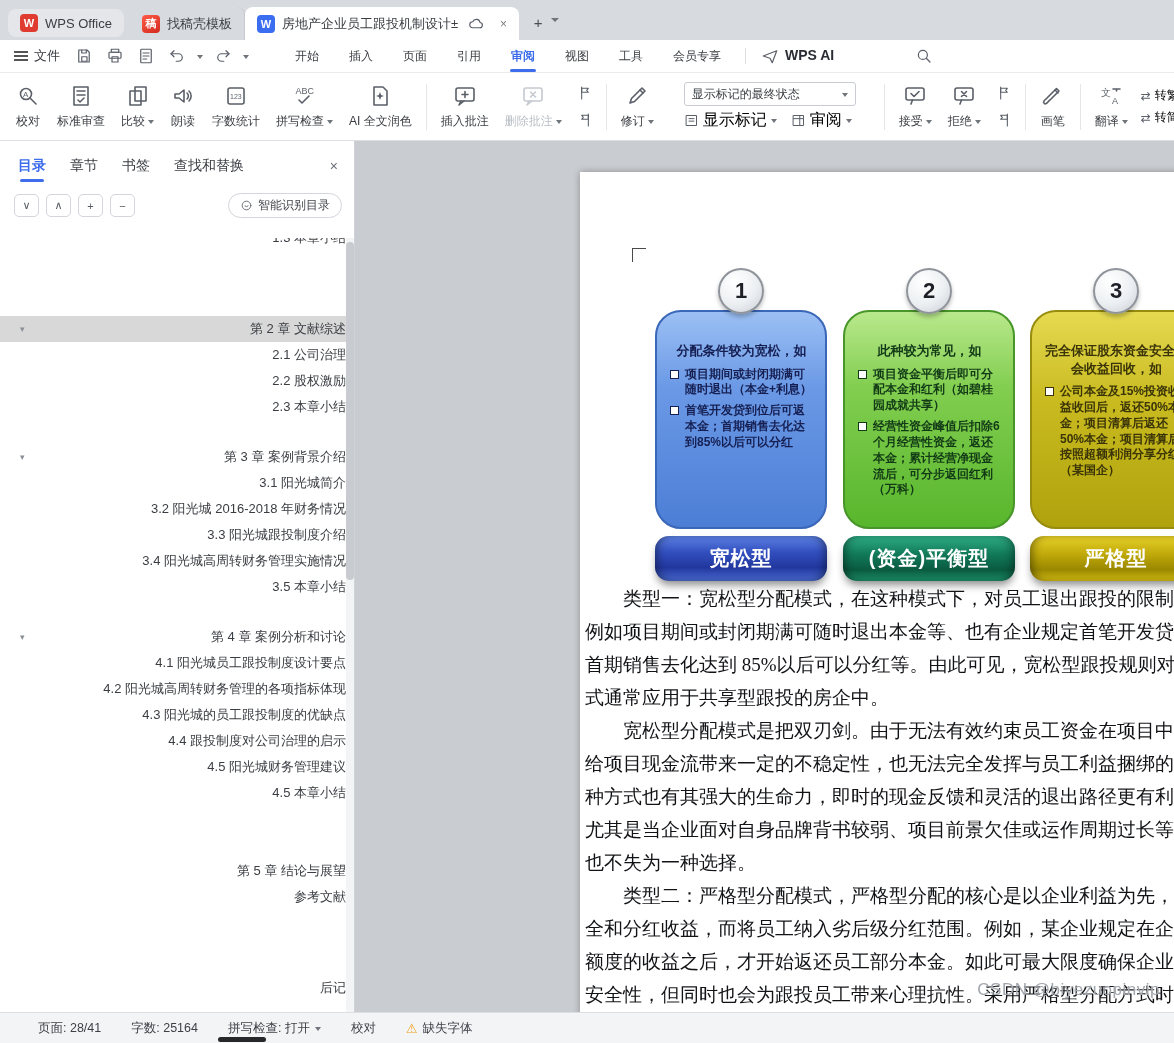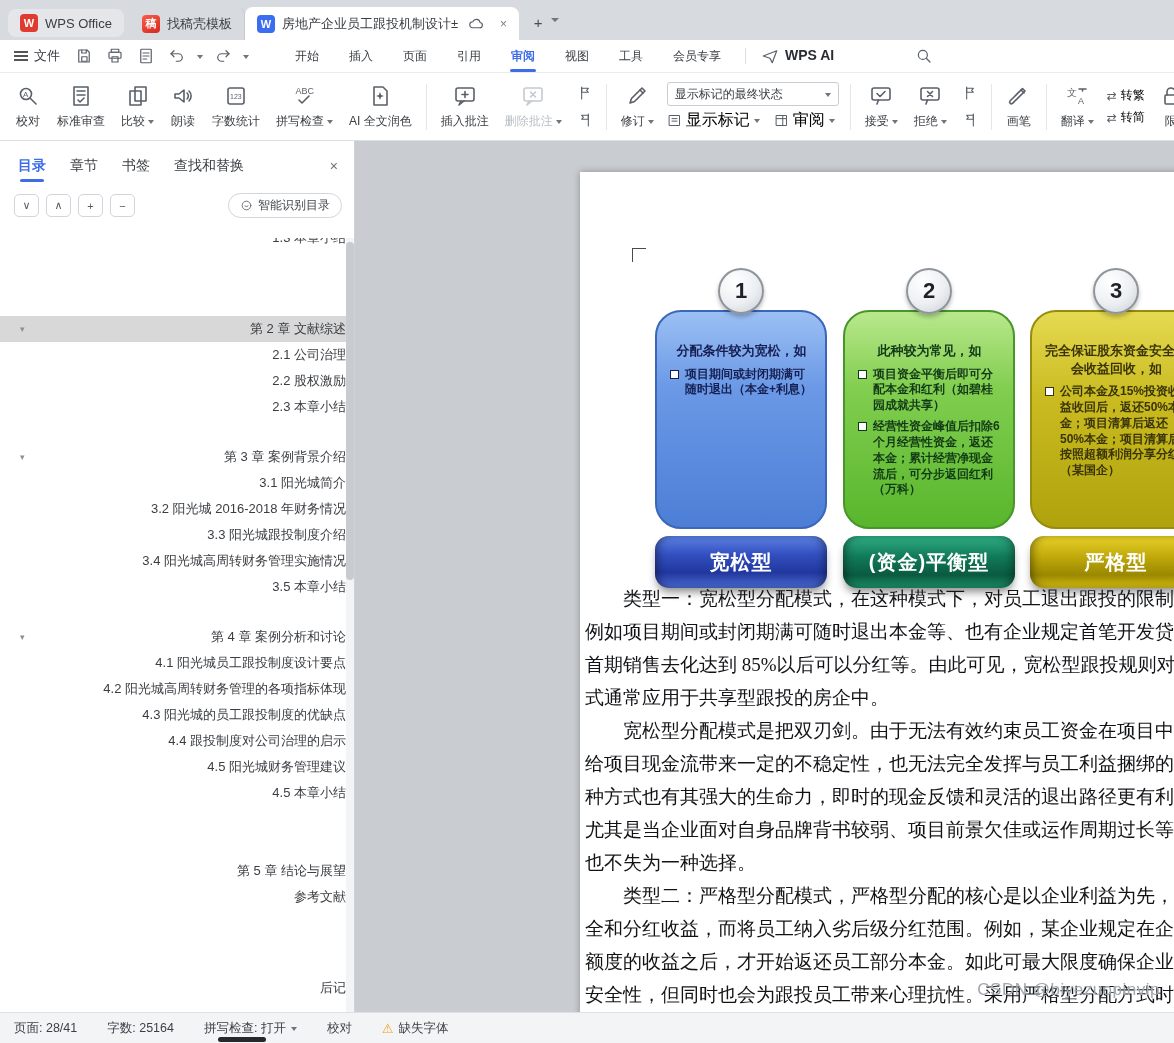--- a/index.html
+++ b/index.html
@@ -51,21 +51,21 @@
           padding:0 7px; font-size:12px; color:#3a3d42; flex:none; }
   .rbtn .ic { width:26px; height:26px; display:flex; align-items:center; justify-content:center; margin-bottom:4px; }
   .rbtn .ic svg { width:24px; height:24px; }
   .lblrow { display:flex; align-items:center; gap:3px; }
   .rbtn.disabled { color:#b9bec6; }
   .rbtn.disabled svg * { stroke:#c5cad1; }
   .sep { width:1px; height:46px; background:#e4e6ea; margin:0 5px; flex:none; }
   .stack { display:flex; flex-direction:column; gap:5px; margin:0 2px; flex:none; }
   .sbtn { width:24px; height:22px; display:flex; align-items:center; justify-content:center; }
   .sbtn svg { width:16px; height:16px; }
-  .mcol { display:flex; flex-direction:column; gap:4px; justify-content:space-between; margin:0 4px; flex:none; }
+  .mcol { display:flex; flex-direction:column; gap:4px; justify-content:space-between; margin:0 21px; flex:none; }
   .msel { width:172px; height:24px; border:1px solid #c9ccd2; border-radius:3px; font-size:12px; color:#3a3d42;
           display:flex; align-items:center; justify-content:space-between; padding:0 7px; }
   .mrow { display:flex; gap:14px; font-size:16px; align-items:center; }
   .mitem { display:flex; align-items:center; gap:4px; }
   .mitem svg { width:15px; height:15px; }
   .twocol { display:flex; flex-direction:column; gap:5px; margin:0 4px; font-size:12px; flex:none; }
   .twocol .mitem .gly { font-size:12px; color:#5a5f68; }
 
   
   .main { flex:1; display:flex; min-height:0; }
@@ -108,37 +108,37 @@
   .dg-box { margin-top:-4px; height:219px; border-radius:26px; padding:30px 11px 8px 12px; position:relative; z-index:1; }
   .dg-box.blue  { background:linear-gradient(180deg,#9cc0f4 0%, #6b99e6 35%, #4c7ed6 100%); border:2px solid #3a67b8; }
   .dg-box.green { background:linear-gradient(180deg,#b9e88c 0%, #82ce50 35%, #58b62c 100%); border:2px solid #48962a; }
   .dg-box.gold  { background:linear-gradient(180deg,#e6da52 0%, #c9bb20 40%, #b0a20c 100%); border:2px solid #988c0e; }
   .dg-header { font-weight:bold; font-size:13px; line-height:1.35; text-align:center; margin-bottom:7px; }
   .blue  .dg-header, .blue  .dg-bullet { color:#151f52; }
   .green .dg-header, .green .dg-bullet { color:#123a16; }
   .gold  .dg-header, .gold  .dg-bullet { color:#3a3408; }
   .dg-bullet { display:flex; font-size:12px; font-weight:bold; line-height:1.32; margin-bottom:5px; }
   .dg-bullet .sq { width:9px; height:9px; border:1.5px solid currentColor; background:#fff; margin:3px 6px 0 1px; flex:none; }
-  .dg-banner { margin-top:7px; height:52px; border-radius:14px; display:flex; align-items:center; justify-content:center;
+  .dg-banner { margin-top:7px; height:45px; border-radius:14px; display:flex; align-items:center; justify-content:center;
                color:#fff; font-weight:bold; font-size:20px; letter-spacing:1px;
                box-shadow:0 6px 8px -2px rgba(0,0,0,.45), inset 6px 0 10px -4px rgba(0,0,0,.45), inset -6px 0 10px -4px rgba(0,0,0,.45); }
   .banner-blue  { background:linear-gradient(180deg,#5d82e4 0%, #3350c0 35%, #21379e 70%, #4a6ad0 100%); }
   .banner-green { background:linear-gradient(180deg,#2fae84 0%, #117a58 40%, #0a5a40 75%, #1d8f68 100%); }
   .banner-gold  { background:linear-gradient(180deg,#e8d22a 0%, #c0a90a 40%, #9a8800 75%, #d4bc14 100%); }
 
   .doc-text { position:absolute; left:5px; top:410px; width:1200px;
               font-family:"Liberation Serif","DejaVu Serif",serif; font-size:19px; color:#121316; }
   .dline { height:33px; line-height:33px; white-space:nowrap; }
   .dline.indent { text-indent:38px; }
 
   .watermark { position:absolute; right:14px; bottom:12px; font-size:17px; color:#a2a7ae; letter-spacing:.5px; }
 
   
   .statusbar { height:31px; background:#f3f4f6; border-top:1px solid #dcdfe3; display:flex; align-items:center;
-               gap:30px; padding:0 14px; font-size:12.5px; color:#3c3f45; flex:none; position:relative; }
+               gap:30px; padding:0 38px; font-size:12.5px; color:#3c3f45; flex:none; position:relative; }
   .sb-item { display:flex; align-items:center; gap:5px; white-space:nowrap; }
   .warn { color:#f0a020; font-size:13px; }
   .task-hint { position:absolute; left:218px; bottom:1px; width:48px; height:5px; background:#26282c; border-radius:3px; }
 
   svg { display:block; }
   svg * { stroke:#5a5f68; stroke-width:1.6; fill:none; stroke-linecap:round; stroke-linejoin:round; }
   svg text { stroke:none; fill:#5a5f68; font-family:"Liberation Sans",sans-serif; }
   svg .fil { fill:#5a5f68; stroke:none; }
 </style>
 </head>
@@ -560,20 +560,24 @@
         <div class="dg-col" style="left:75px">
           <div class="circle">
               <span>1</span>
             </div>
           <div class="dg-box blue">
             <div class="dg-header">分配条件较为宽松，如</div>
             <div class="dg-bullet">
                 <span class="sq"></span>
                 <span>项目期间或封闭期满可随时退出（本金+利息）</span>
               </div>
+            <div class="dg-bullet">
+                <span class="sq"></span>
+                <span>首笔开发贷到位后可返本金；首期销售去化达到85%以后可以分红</span>
+              </div>
           </div>
           <div class="dg-banner banner-blue">宽松型</div>
         </div>
 
         <div class="dg-col" style="left:263px">
           <div class="circle">
               <span>2</span>
             </div>
           <div class="dg-box green">
             <div class="dg-header">此种较为常见，如</div>

